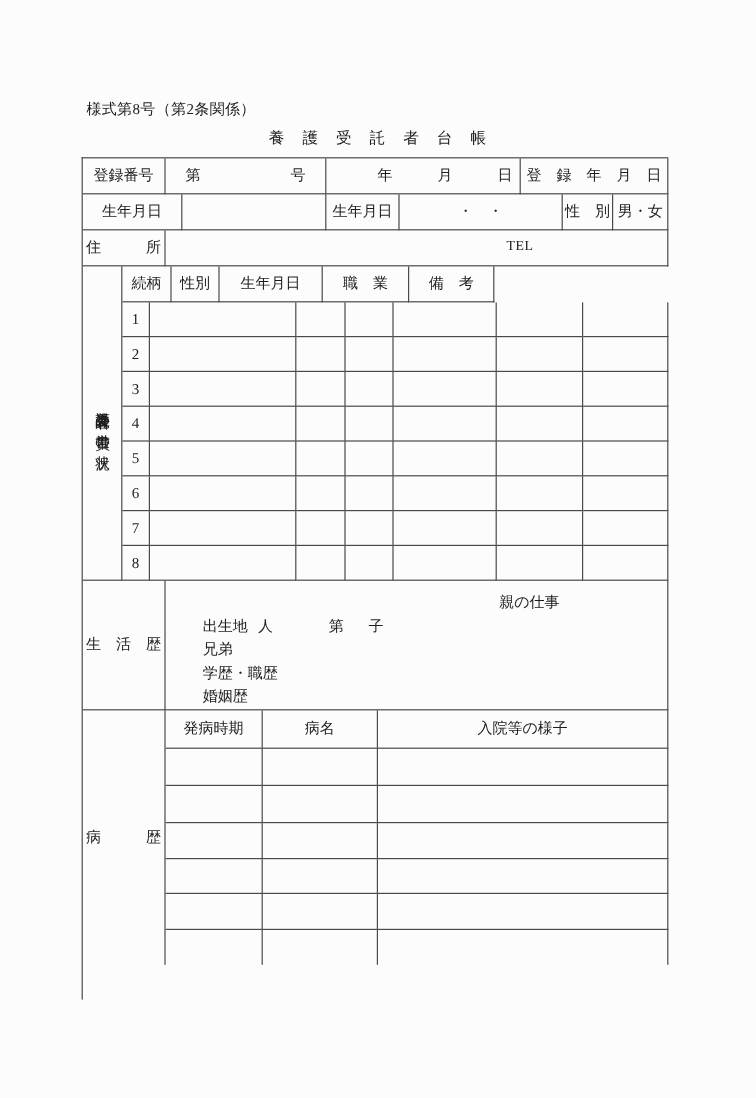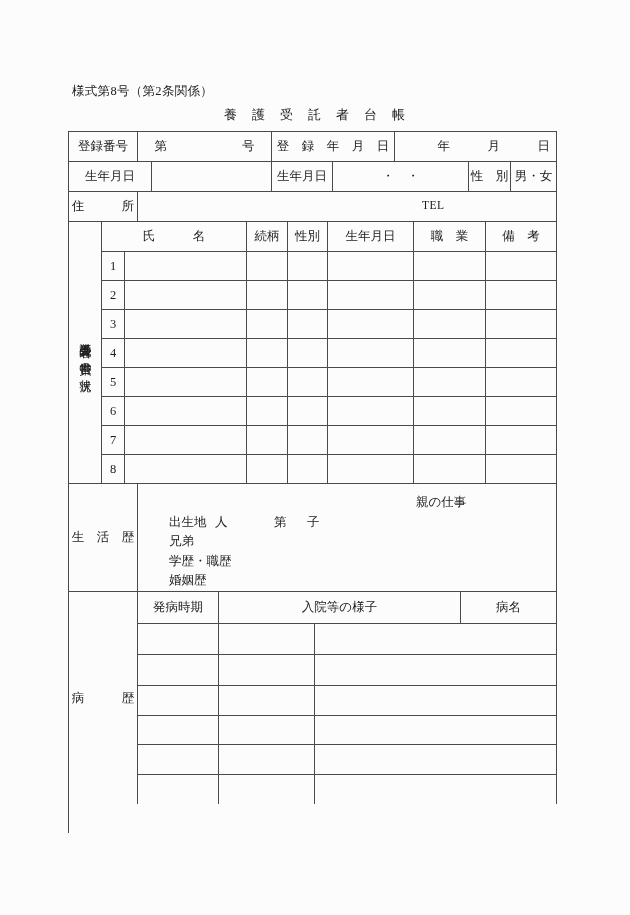--- a/index.html
+++ b/index.html
@@ -63,22 +63,22 @@
 <body>
 
 <div class="form-no">様式第8号（第2条関係）</div>
 <div class="title">養　護　受　託　者　台　帳</div>
 
 <div class="grid">
 
   <div class="row">
     <div class="c" style="width:69px;height:30px;">登録番号</div>
     <div class="c" style="width:134px;height:30px;">第　　　　　　号</div>
+    <div class="c right" style="width:162px;height:30px;padding-right:6px;">年　　　月　　　日</div>
     <div class="c" style="width:123px;height:30px;">登　録　年　月　日</div>
-    <div class="c right" style="width:162px;height:30px;padding-right:6px;">年　　　月　　　日</div>
   </div>
 
   <div class="row">
     <div class="c" style="width:83px;height:30px;">生年月日</div>
     <div class="c" style="width:120px;height:30px;"></div>
     <div class="c" style="width:61px;height:30px;">生年月日</div>
     <div class="c" style="width:136px;height:30px;">・　・</div>
     <div class="c" style="width:42px;height:30px;">性　別</div>
     <div class="c" style="width:46px;height:30px;">男・女</div>
   </div>
@@ -88,21 +88,20 @@
     <div class="c left" style="width:419px;height:30px;position:relative;">
       <span class="tel abs" style="left:284px;top:7px;">TEL</span>
     </div>
   </div>
 
 
   <div class="row">
     <div class="c vlabel" style="width:33px;height:262px;">養護受託者の世帯員の状況</div>
     <div class="col">
       <div class="row">
-        <div class="c" style="width:145px;height:30px;">氏　　　名</div>
         <div class="c" style="width:41px;height:30px;">続柄</div>
         <div class="c" style="width:40px;height:30px;">性別</div>
         <div class="c" style="width:86px;height:30px;">生年月日</div>
         <div class="c" style="width:72px;height:30px;">職　業</div>
         <div class="c" style="width:71px;height:30px;">備　考</div>
       </div>
       <div class="row">
         <div class="c" style="width:23px;height:29px;">1</div>
         <div class="c" style="width:122px;height:29px;"></div>
         <div class="c" style="width:41px;height:29px;"></div>
@@ -200,22 +199,22 @@
         
       </div>
     </div>
   </div>
 
   <div class="row">
     <div class="c cut" style="width:69px;height:212px;">病　　　歴</div>
     <div class="col">
       <div class="row">
         <div class="c" style="width:81px;height:32px;">発病時期</div>
+        <div class="c" style="width:96px;height:32px;">病名</div>
         <div class="c" style="width:242px;height:32px;">入院等の様子</div>
-        <div class="c" style="width:96px;height:32px;">病名</div>
       </div>
       <div class="row">
         <div class="c" style="width:81px;height:31px;"></div>
         <div class="c" style="width:96px;height:31px;"></div>
         <div class="c" style="width:242px;height:31px;"></div>
       </div>
       <div class="row">
         <div class="c" style="width:81px;height:31px;"></div>
         <div class="c" style="width:96px;height:31px;"></div>
         <div class="c" style="width:242px;height:31px;"></div>

